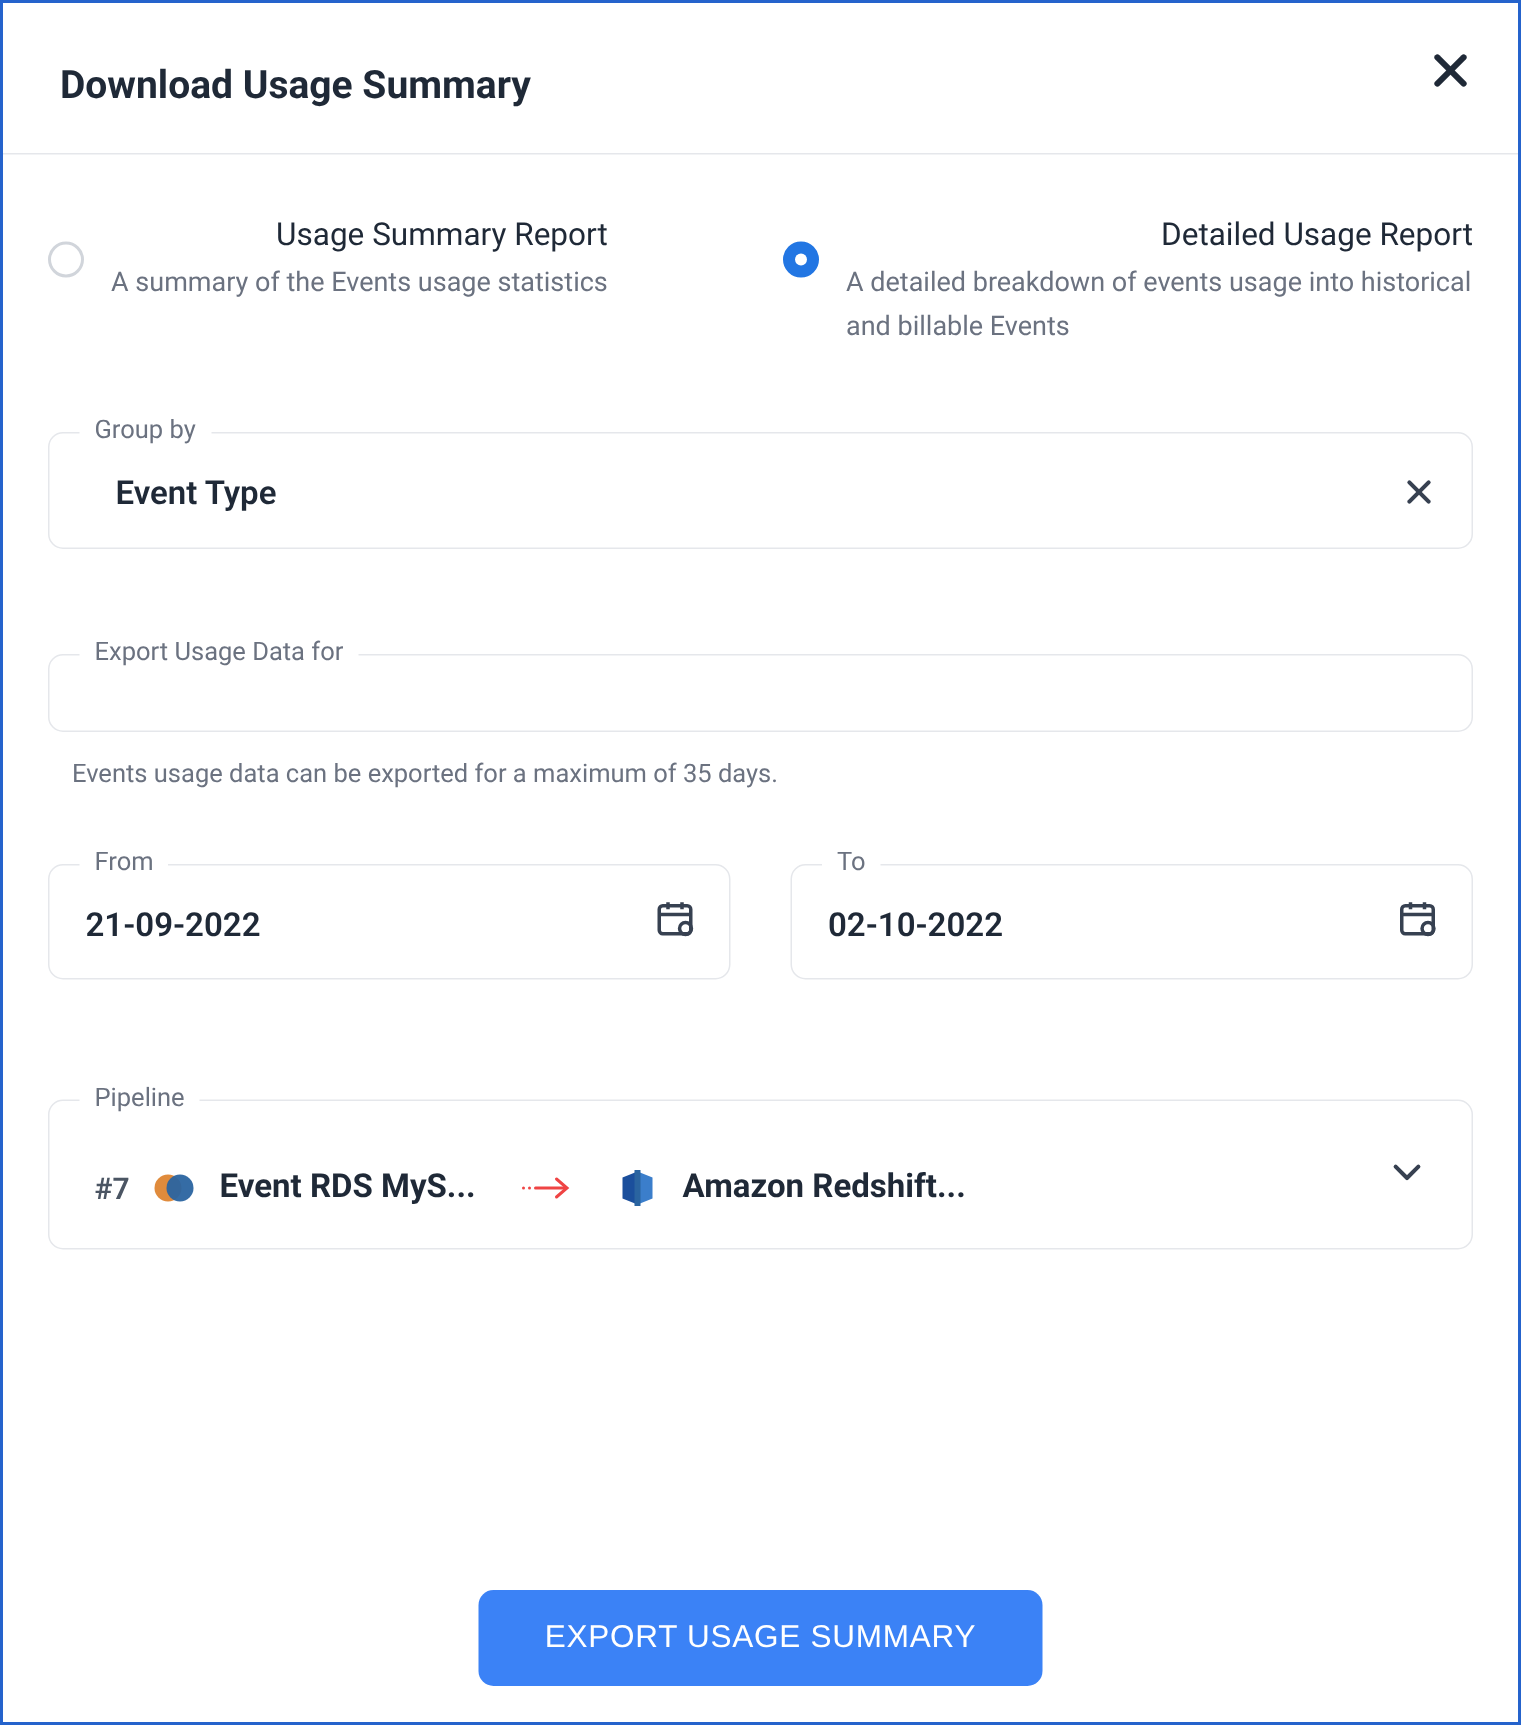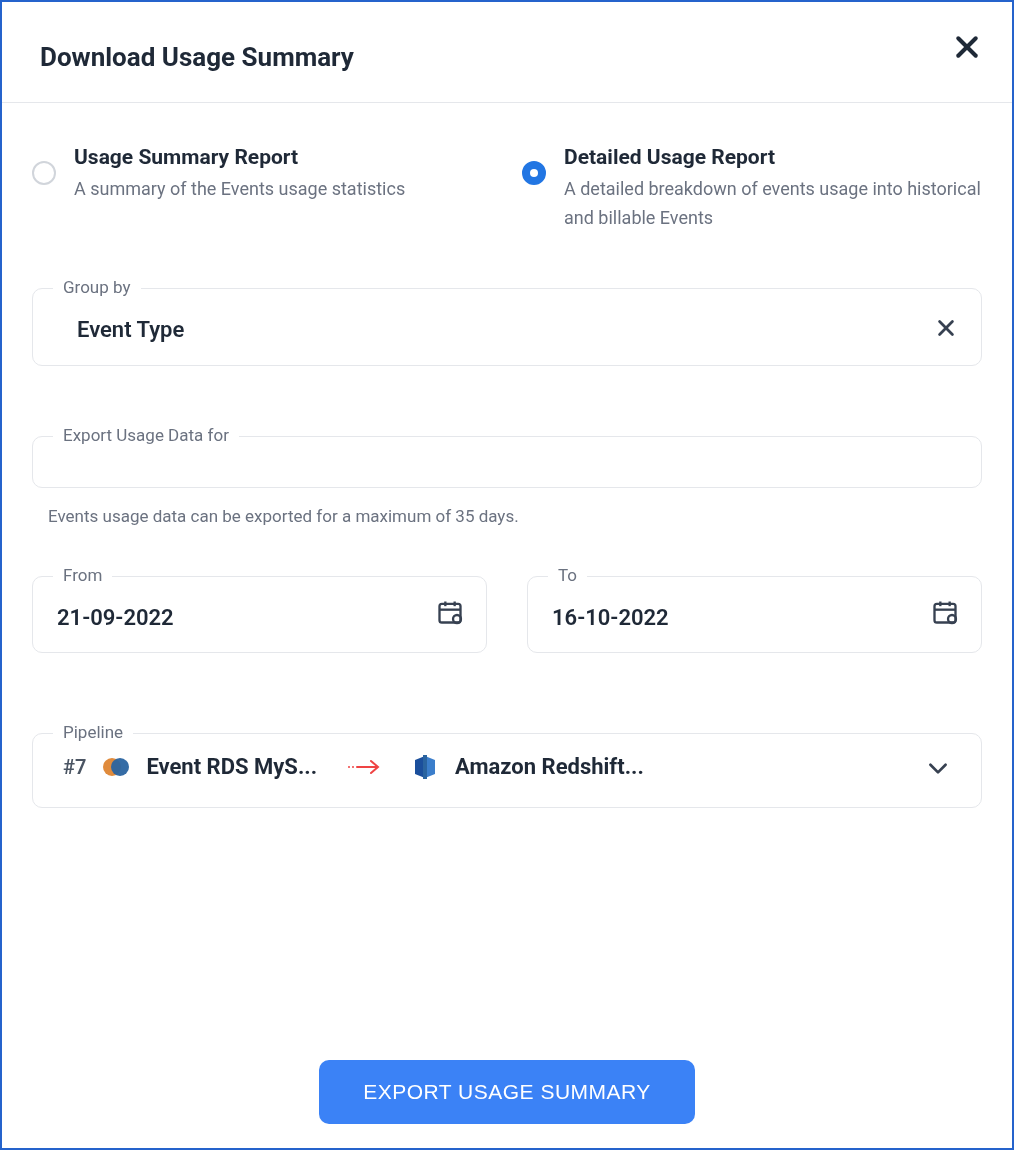--- a/index.html
+++ b/index.html
@@ -64,23 +64,24 @@
       position: absolute;
       top: 50%; left: 50%;
       transform: translate(-50%, -50%);
       width: 8px; height: 8px;
       background: #fff;
       border-radius: 50%;
     }
     .radio-texts { display: flex; flex-direction: column; }
     .radio-title {
       font-size: 21px;
-      font-weight: 700;
+      font-weight: 400;
       color: #1f2937;
       line-height: 1.35;
+      text-align: right;
     }
     .radio-desc {
       font-size: 18px;
       color: #6b7280;
       line-height: 1.6;
       margin-top: 4px;
     }
     .field-box {
       position: relative;
       border: 1px solid #e5e7eb;
@@ -267,34 +268,34 @@
             <rect x="3" y="5" width="18" height="16" rx="2"></rect>
             <line x1="3" y1="10" x2="21" y2="10"></line>
             <line x1="8" y1="3" x2="8" y2="7"></line>
             <line x1="16" y1="3" x2="16" y2="7"></line>
             <circle cx="18" cy="18" r="3.4"></circle>
           </svg>
       </div>
     </div>
     <div class="date-box">
       <div class="field-label">To</div>
-      <div class="date-val">16-10-2022</div>
+      <div class="date-val">02-10-2022</div>
       <div class="cal-icon">
         <svg viewBox="0 0 24 24" fill="none" stroke="currentColor" stroke-width="2">
             <rect x="3" y="5" width="18" height="16" rx="2"></rect>
             <line x1="3" y1="10" x2="21" y2="10"></line>
             <line x1="8" y1="3" x2="8" y2="7"></line>
             <line x1="16" y1="3" x2="16" y2="7"></line>
             <circle cx="18" cy="18" r="3.4"></circle>
           </svg>
       </div>
     </div>
   </div>
 
-  <div class="field-box" style="padding-top:19px; padding-bottom:26px;">
+  <div class="field-box" style="padding-top:44px; padding-bottom:26px;">
     <div class="field-label">Pipeline</div>
     <div class="pipeline-content">
       <span class="pipe-id">#7</span>
       <span class="pipe-icon-mysql">
         <svg viewBox="0 0 28 28">
             <circle cx="10" cy="14" r="9" fill="#e08b3c"></circle>
             <circle cx="18" cy="14" r="9" fill="#2a64a0" fill-opacity="0.95"></circle>
           </svg>
       </span>
       <span class="pipe-label">Event RDS MyS...</span>

